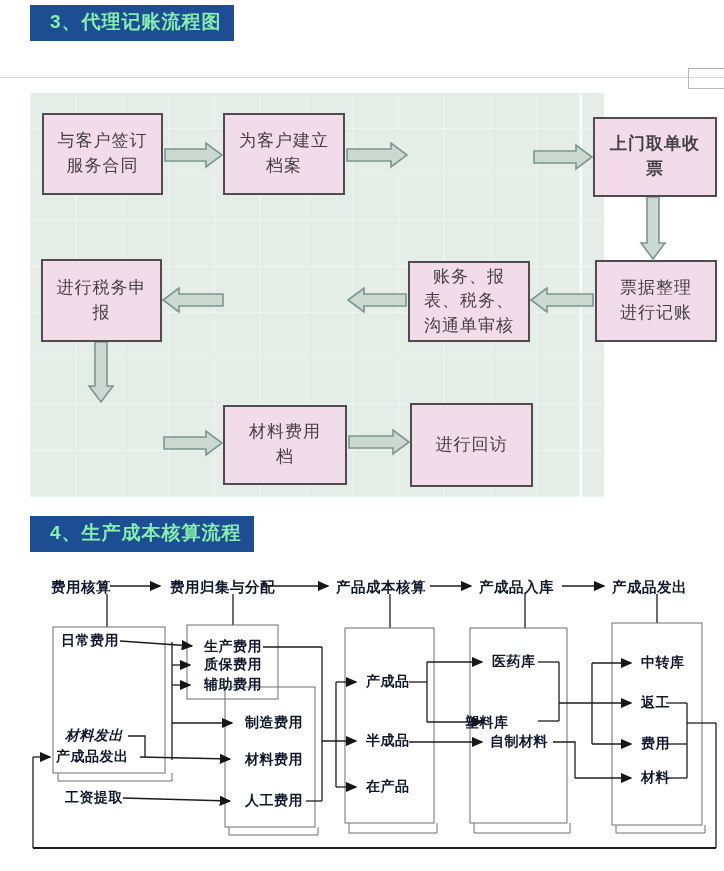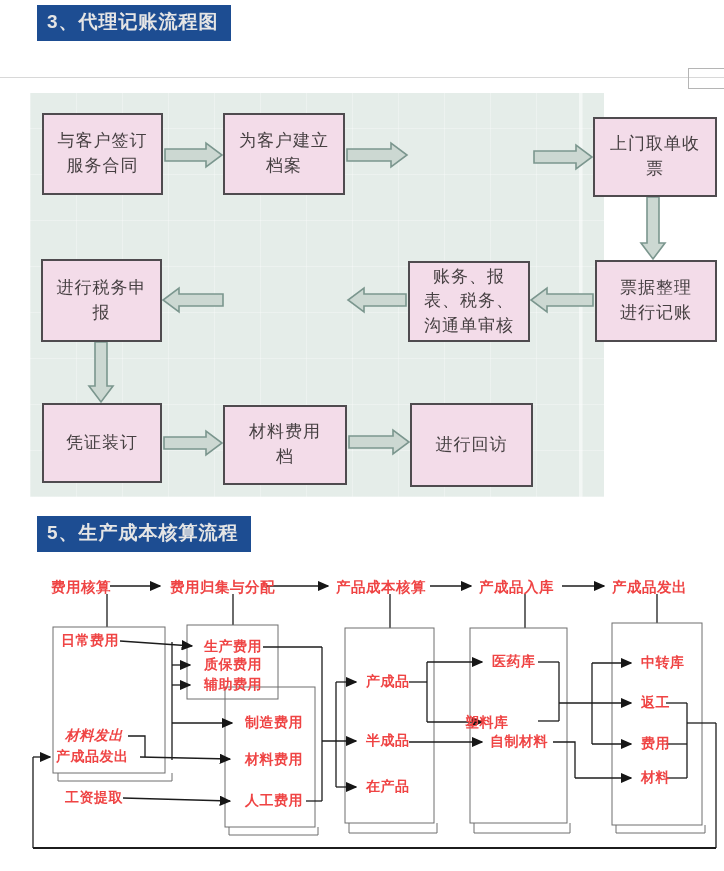--- a/index.html
+++ b/index.html
@@ -1,19 +1,19 @@
 <!DOCTYPE html>
 <html><head>
 <meta charset="utf-8">
 <style>
   html,body{margin:0;padding:0;background:#ffffff;}
   .canvas{position:relative;width:724px;height:871px;background:#ffffff;overflow:hidden;
           font-family:"Liberation Sans",sans-serif;}
-  .section-title{position:absolute;left:37px;background:#1d4d92;color:#e5e5e5;
-          font-size:19px;font-weight:bold;padding:4px 12px 6px 10px;letter-spacing:1px;
+  .section-title{position:absolute;left:30px;background:#1d4d92;color:#86efac;
+          font-size:19px;font-weight:bold;padding:4px 12px 6px 20px;letter-spacing:1px;
           font-family:"Liberation Sans",sans-serif;}
   .sep-line{position:absolute;left:0;top:77px;width:724px;height:1px;background:#d8d8d8;}
   .corner-box{position:absolute;left:688px;top:68px;width:36px;height:19px;
           border:1px solid #b5b5b5;border-right:none;background:transparent;}
 
   
   .flow1{position:absolute;left:30px;top:93px;width:574px;height:404px;background:#e5ede9;
      background-image:
        repeating-linear-gradient(0deg, rgba(255,255,255,.30) 0 1px, transparent 1px 46px),
        repeating-linear-gradient(90deg, rgba(255,255,255,.30) 0 1px, transparent 1px 46px);}
@@ -23,21 +23,21 @@
         background:#f3dce9;border:2px solid #4f4b4f;box-sizing:border-box;
         font-family:"Liberation Serif",serif;font-size:17px;color:#453f41;
         text-align:center;white-space:pre-line;line-height:1.45;letter-spacing:1px;}
   .flow1 svg{position:absolute;left:0;top:0;}
   .blockarrow{fill:#ccd8d2;stroke:#7b968e;stroke-width:1.6;}
 
   
   .flow2{position:absolute;left:0;top:570px;width:724px;height:300px;background:#ffffff;}
   .flow2 svg{position:absolute;left:0;top:0;}
   .n2{position:absolute;height:18px;line-height:18px;font-size:14px;font-weight:bold;
-      color:#ef4444;font-family:"Liberation Serif",serif;letter-spacing:0.5px;white-space:nowrap;}
+      color:#0f172a;font-family:"Liberation Serif",serif;letter-spacing:0.5px;white-space:nowrap;}
   .n2h{font-size:14.5px;}
 </style>
 </head>
 <body>
 
 <div class="canvas">
 
   <div class="section-title" style="top:5px;">3、代理记账流程图</div>
 
   <div class="sep-line"></div>
@@ -61,38 +61,37 @@
       <polygon class="blockarrow" points="65,249 65,293 59,293 71,309 83,293 77,293 77,249"></polygon>
 
       <polygon class="blockarrow" points="134,344 176,344 176,338 192,350 176,362 176,356 134,356"></polygon>
       <polygon class="blockarrow" points="319,343 363,343 363,337 379,349 363,361 363,355 319,355"></polygon>
     </svg>
 
     <div class="fbox" style="left:12px;top:20px;width:121px;height:82px;">与客户签订
 服务合同</div>
     <div class="fbox" style="left:193px;top:20px;width:122px;height:82px;">为客户建立
 档案</div>
-    <div class="fbox" style="left:563px;top:24px;width:124px;height:80px;">上门取单收
+    <div class="fbox" style="left:563px;top:24px;width:124px;height:80px;font-weight:bold;">上门取单收
 票</div>
 
     <div class="fbox" style="left:11px;top:166px;width:121px;height:83px;text-align:center;">进行税务申
 报</div>
     <div class="fbox" style="left:378px;top:168px;width:122px;height:81px;">账务、报
 表、税务、
 沟通单审核</div>
     <div class="fbox" style="left:565px;top:167px;width:122px;height:82px;">票据整理
 进行记账</div>
 
-    <div class="fbox" style="left:12px;top:310px;width:120px;height:80px;">凭证装订</div>
     <div class="fbox" style="left:193px;top:312px;width:124px;height:80px;">材料费用
 档</div>
     <div class="fbox" style="left:380px;top:310px;width:123px;height:84px;">进行回访</div>
   </div>
 
-  <div class="section-title" style="top:516px;">5、生产成本核算流程</div>
+  <div class="section-title" style="top:516px;">4、生产成本核算流程</div>
 
   <div class="flow2">
 
     <svg width="724" height="300" viewBox="0 0 724 300">
       <defs>
         <marker id="arr" markerWidth="9" markerHeight="8" refX="8" refY="4" orient="auto">
           <path d="M0,0 L9,4 L0,8 z" fill="#161616"></path>
         </marker>
       </defs>
       <g stroke="#1c1c1c" stroke-width="1.3" fill="none">

